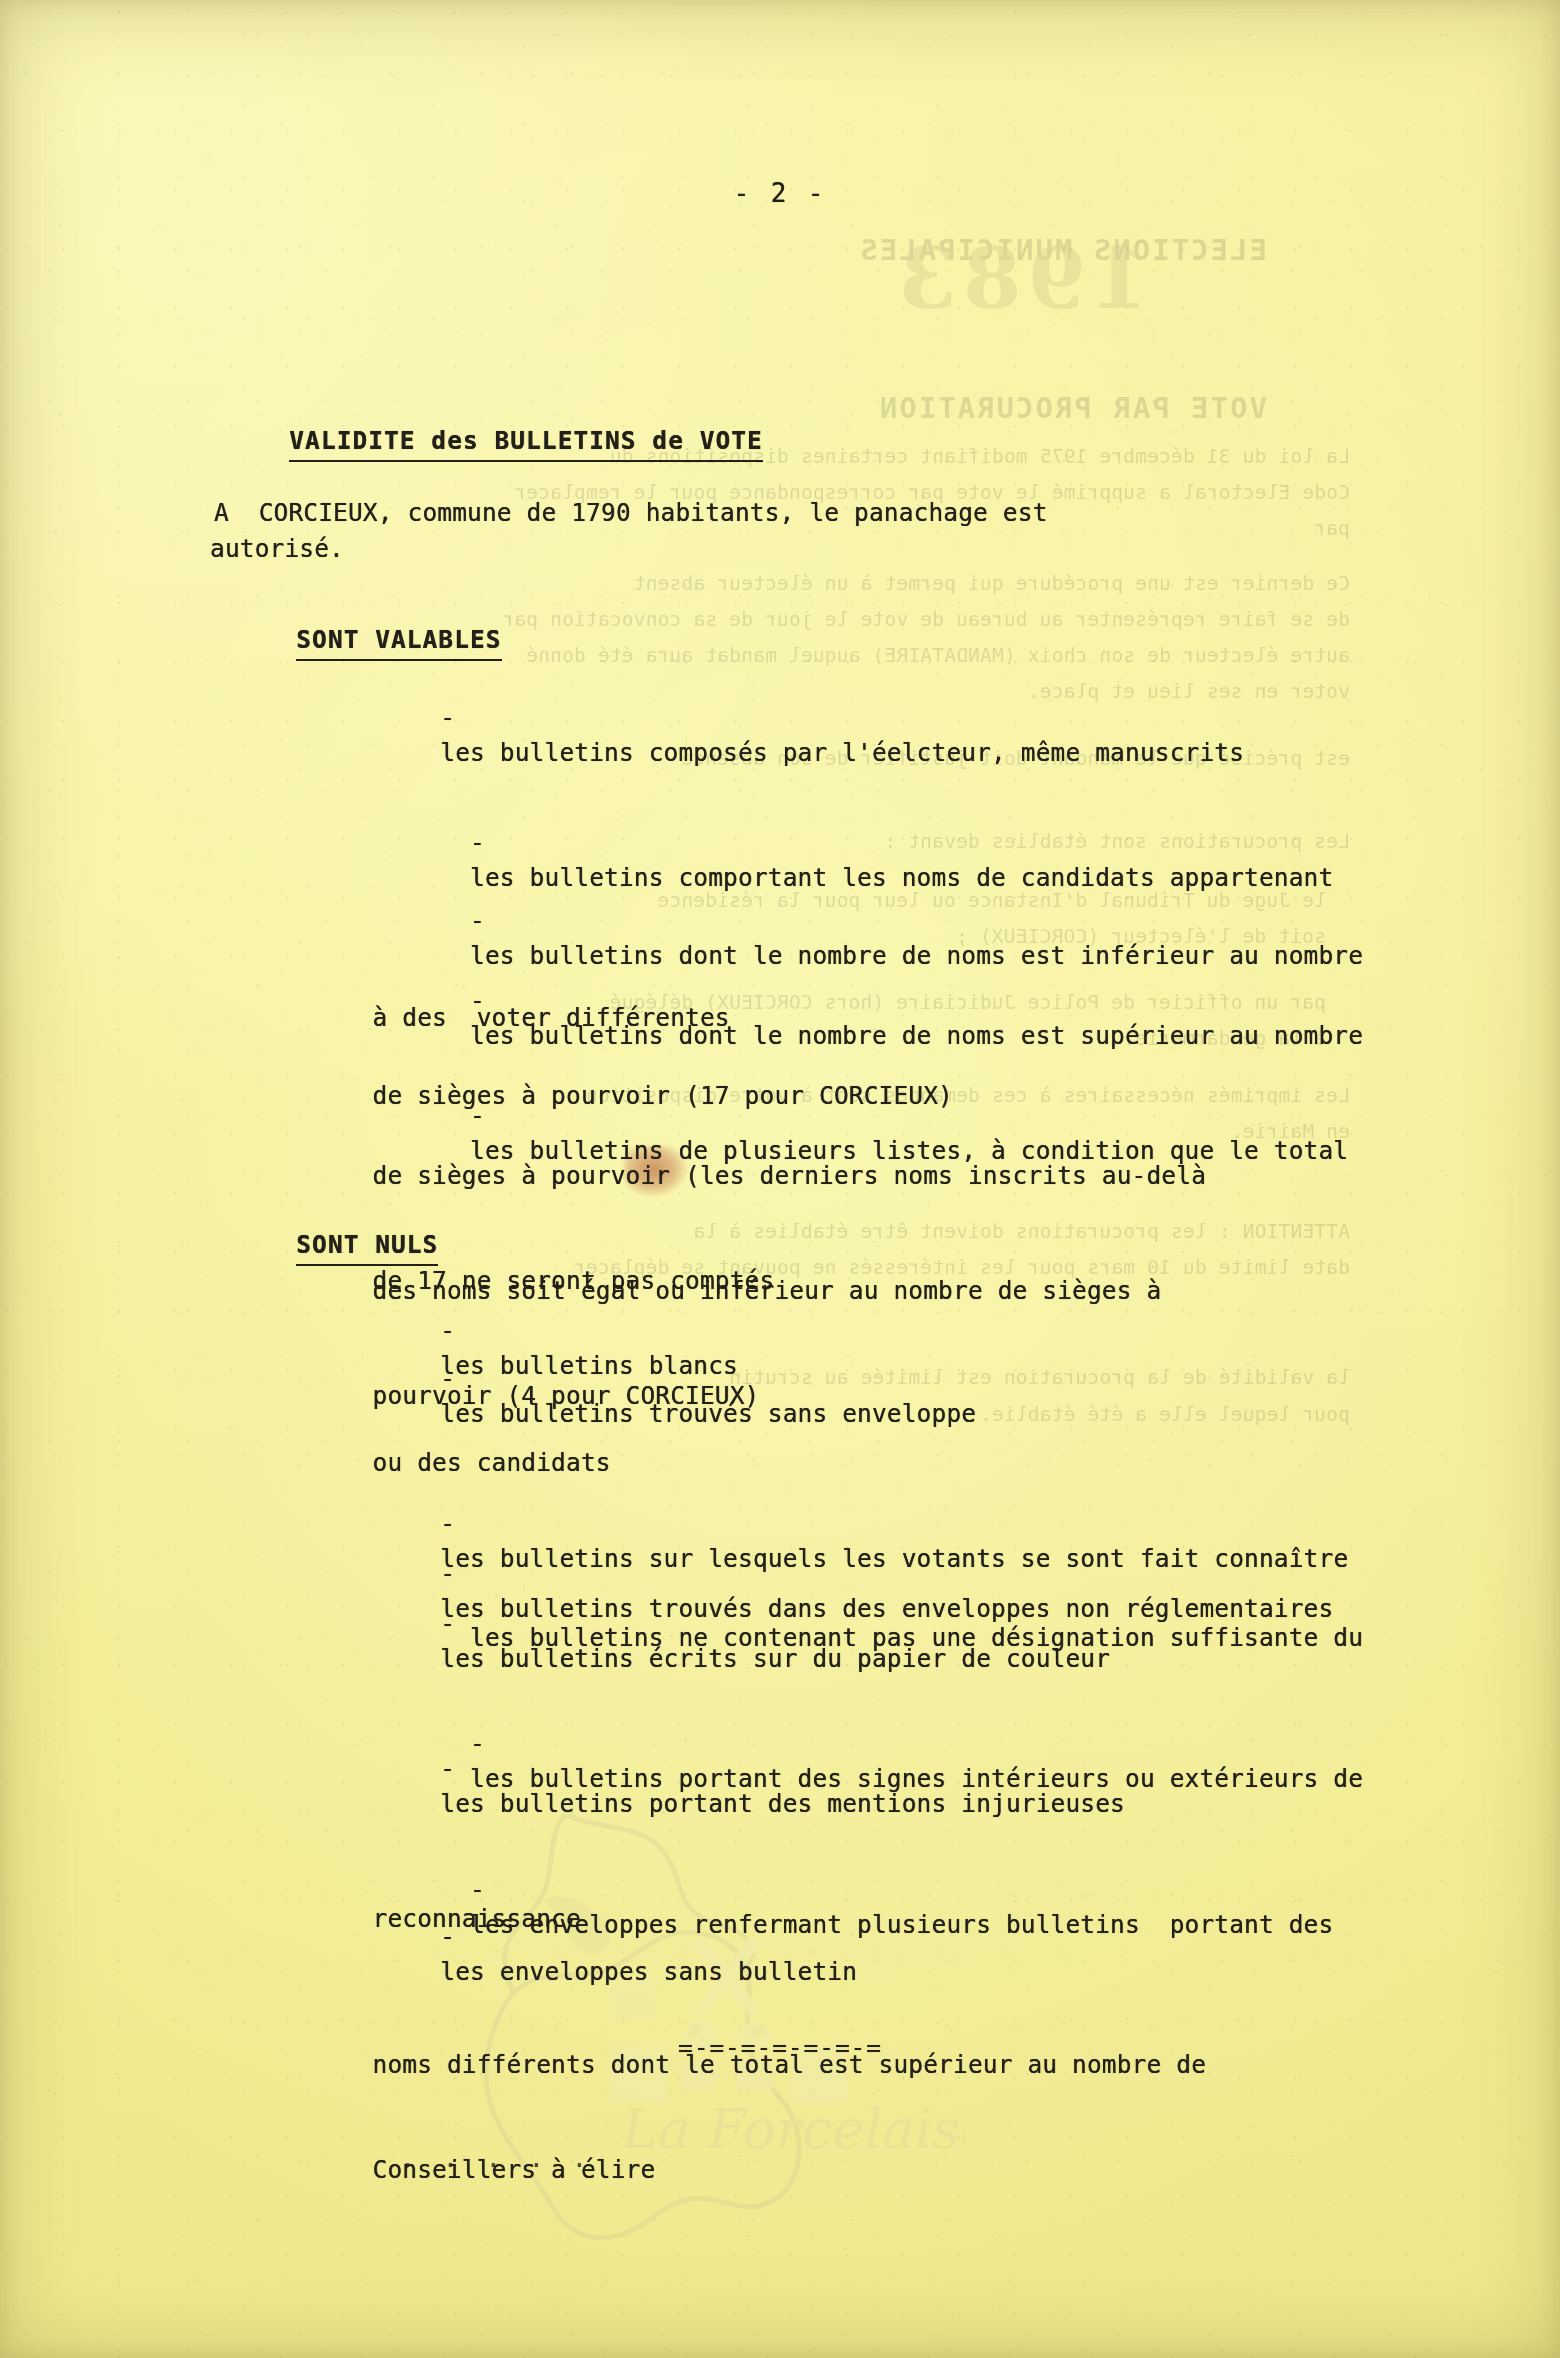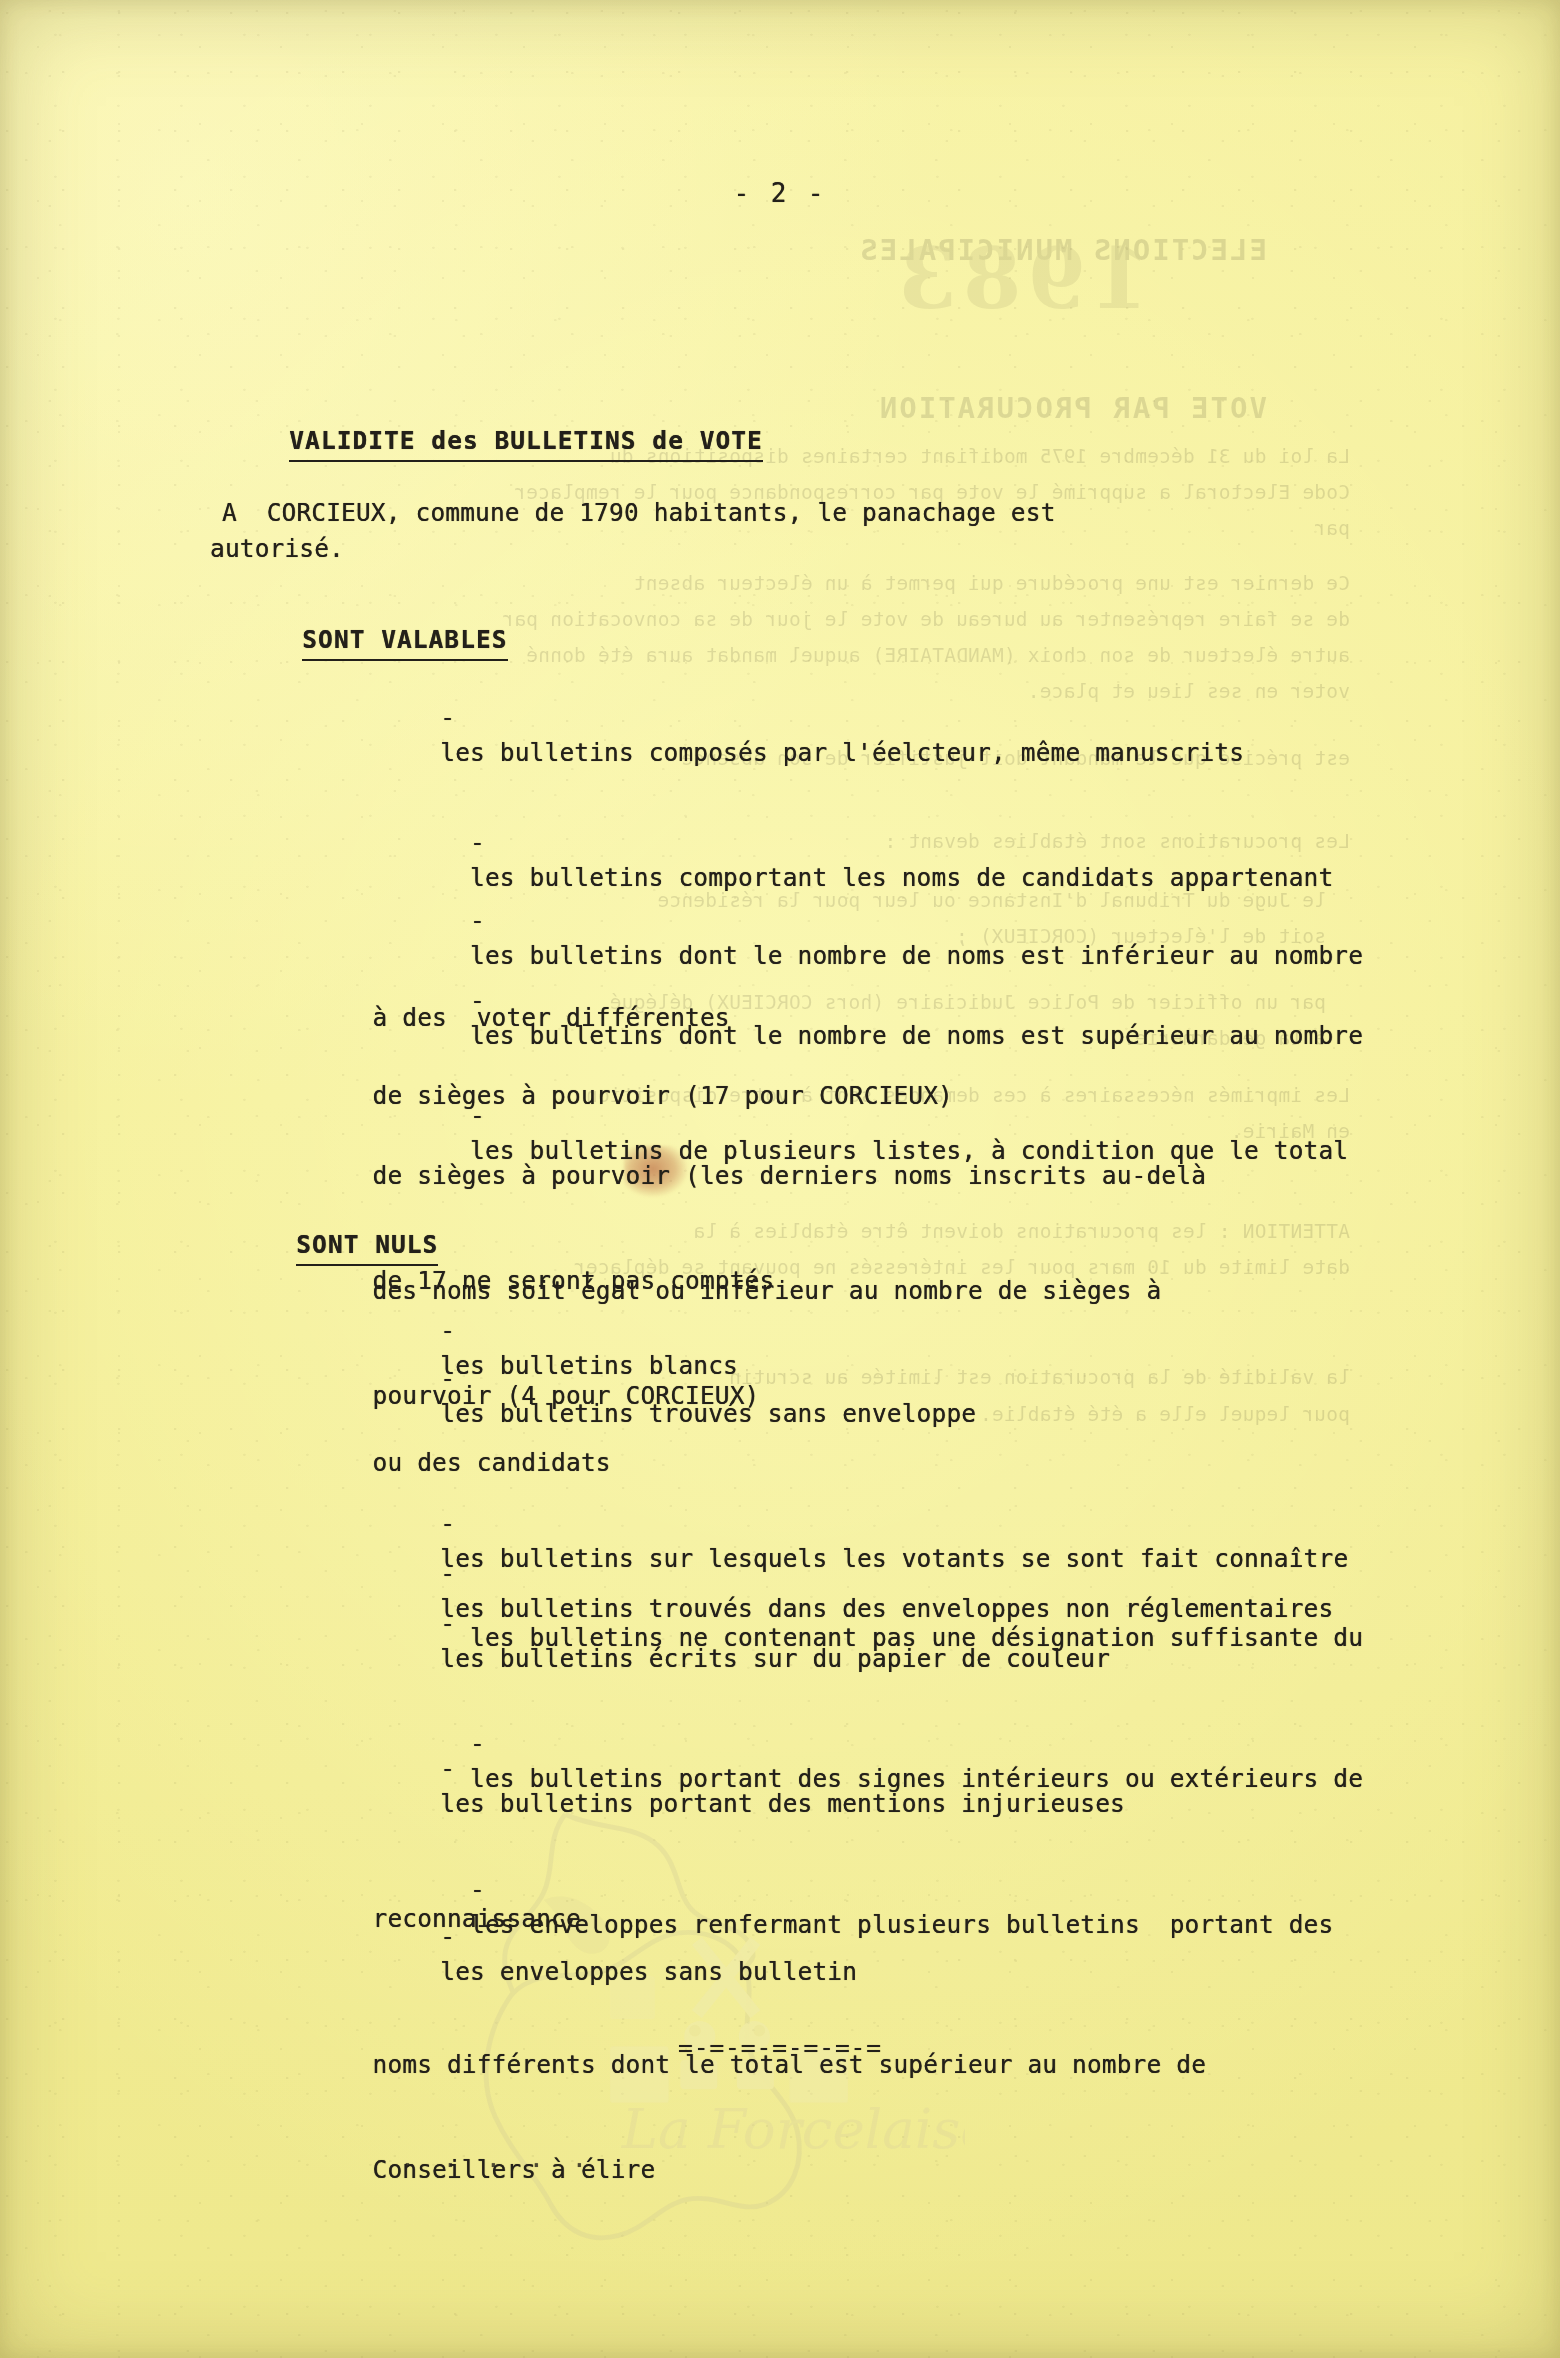--- a/index.html
+++ b/index.html
@@ -171,24 +171,24 @@
   <div id="paper-edges"></div>
 
   <div id="content">
 
     <div class="typed pagenum">- 2 -</div>
 
     <div class="typed" style="left:200px;top:388px;">
       <span class="heading">VALIDITE des BULLETINS de VOTE</span>
     </div>
 
-    <div class="typed para" style="left:222px;top:495px;text-align:right;">A  CORCIEUX, commune de 1790 habitants, le panachage est</div>
+    <div class="typed para" style="left:214px;top:495px;text-align:right;">A  CORCIEUX, commune de 1790 habitants, le panachage est</div>
     <div class="typed para" style="left:210px;top:531px;">autorisé.</div>
 
-    <div class="typed" style="left:213px;top:587px;">
+    <div class="typed" style="left:207px;top:587px;">
       <span class="heading">SONT VALABLES</span>
     </div>
 
     <div class="typed" style="left:351px;top:665px;">
       <span>- </span>
       <span>les bulletins composés par l'éelcteur, même manuscrits</span>
     </div>
 
     <div class="typed" style="left:351px;top:720px;">
       <span class="bullet-row">

